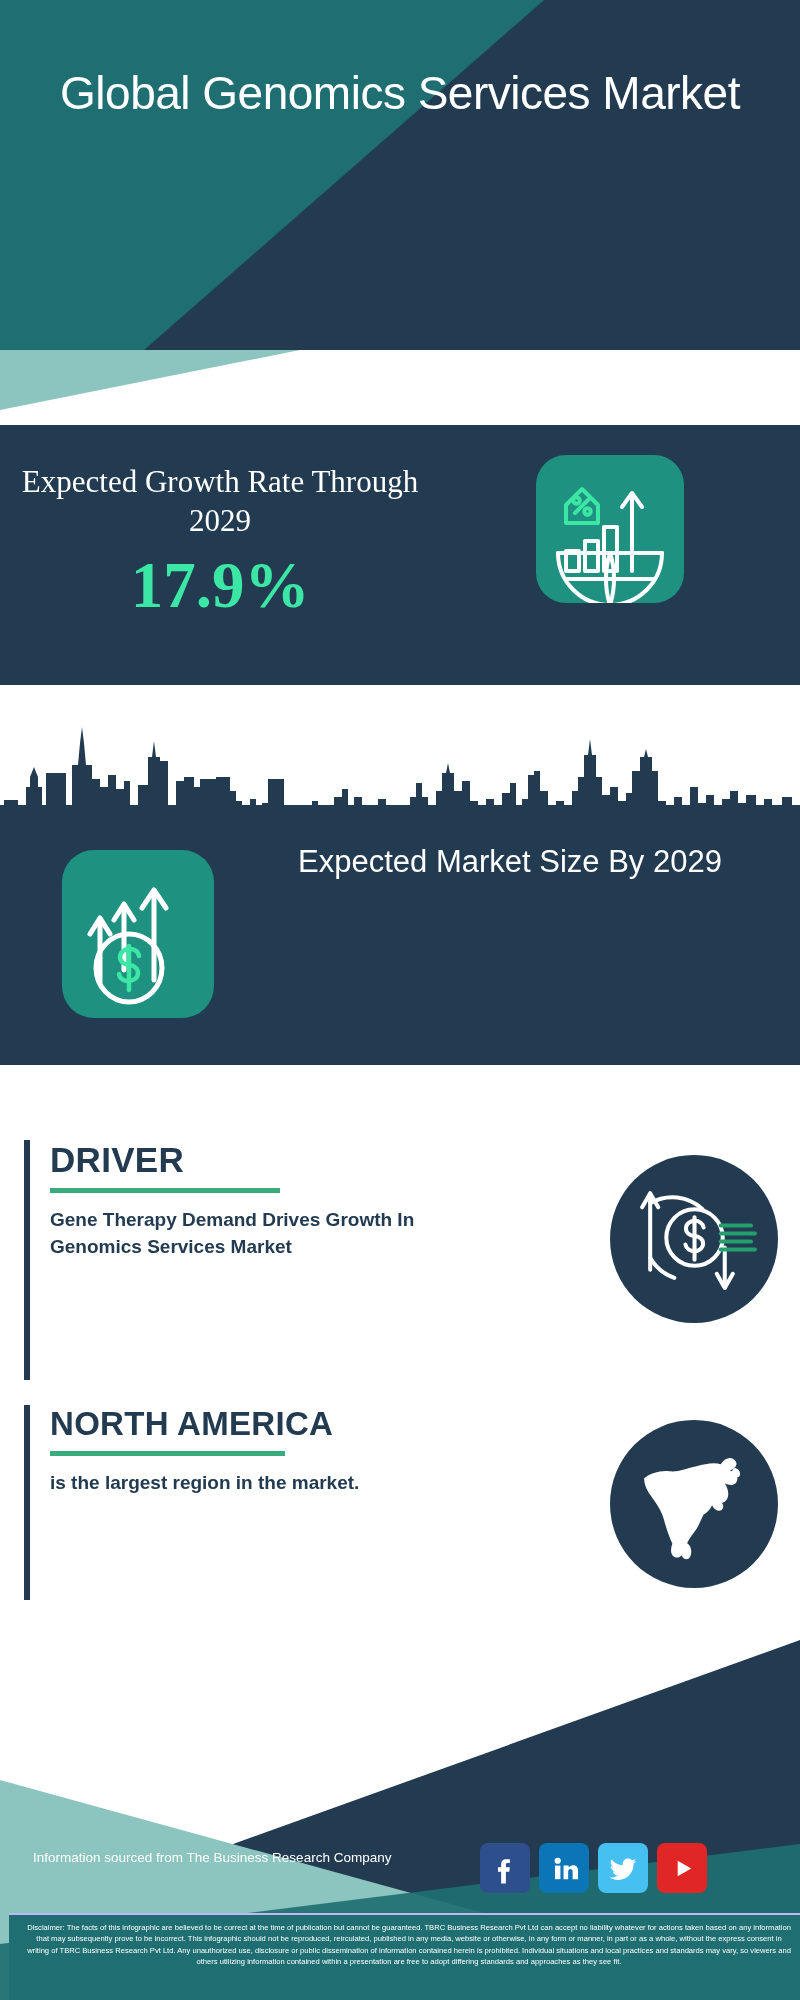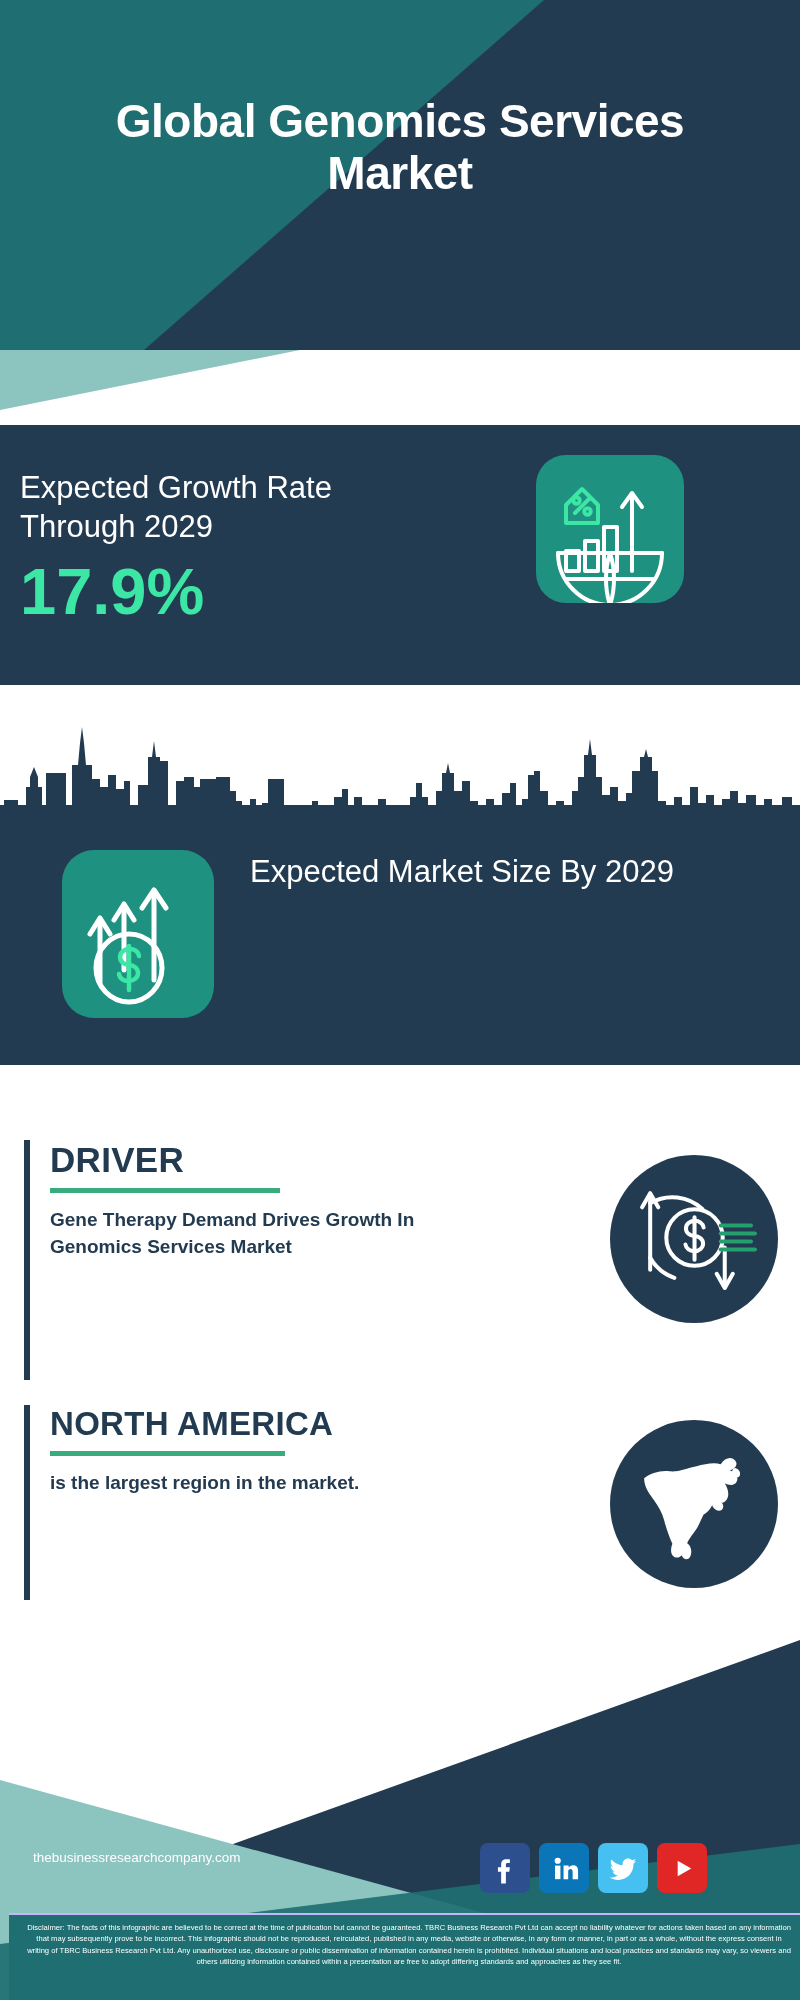--- a/index.html
+++ b/index.html
@@ -16,46 +16,46 @@
   .header {
     position:absolute; left:0; top:0; width:800px; height:350px;
     background:#1f6f72; overflow:hidden;
   }
   .header-diag {
     position:absolute; left:0; top:0; width:800px; height:350px;
     background:#233b51;
     clip-path:polygon(100% 0, 100% 100%, 18% 100%, 68% 0);
   }
   .header-title {
-    position:absolute; left:0; top:96px; width:800px;
+    position:absolute; left:0; top:68px; width:800px;
     text-align:center;
     color:#ffffff;
     font-size:46px;
-    font-weight:bold;
+    font-weight:normal;
     line-height:1.12;
     letter-spacing:-0.5px;
     z-index:3;
     padding:0 40px;
   }
 
   
   .teal-tri {
     position:absolute; left:0; top:350px; width:300px; height:60px;
     background:#8cc4bf;
     clip-path:polygon(0 0, 100% 0, 0 100%);
   }
 
   
   .growth {
     position:absolute; left:0; top:425px; width:800px; height:260px;
     background:#233b51;
   }
   .growth-text {
-    position:absolute; left:20px; top:44px; width:400px;
-    color:#ffffff;
+    position:absolute; left:20px; top:38px; width:400px;
+    text-align:center; color:#ffffff;font-family:Liberation Serif, serif;
   }
   .growth-label {
     font-size:31px; line-height:1.25; font-weight:400; color:#ffffff;
   }
   .growth-value {
     margin-top:12px;
     font-size:65px; font-weight:bold; color:#3ce6a5; line-height:1;
   }
   .growth-icon-card {
     position:absolute; left:536px; top:30px; width:148px; height:148px;
@@ -74,22 +74,22 @@
   .market {
     position:absolute; left:0; top:805px; width:800px; height:260px;
     background:#233b51;
   }
   .market-icon-card {
     position:absolute; left:62px; top:45px; width:152px; height:168px;
     background:#1f9180; border-radius:32px;
   }
   .market-icon-card svg { width:100%; height:100%; }
   .market-text {
-    position:absolute; left:250px; top:48px; width:520px;
-    text-align:left; color:#ffffff;
+    position:absolute; left:250px; top:38px; width:520px;
+    text-align:center; color:#ffffff;
   }
   .market-label { font-size:31px; line-height:1.25; color:#ffffff; }
   .market-value {
     margin-top:6px; font-size:58px; font-weight:bold; color:#3ce6a5; line-height:1.05;
   }
 
   
   .content {
     position:absolute; left:0; top:1065px; width:800px; height:690px;
     background:#ffffff;
@@ -294,21 +294,21 @@
     </svg>
   </div>
 
   <div class="footer-zone">
     <div class="f-navy"></div>
     <div class="f-lightteal"></div>
     <div class="f-darkteal"></div>
   </div>
 
   <div class="footer-credit">
-    <div>thebusinessresearchcompany.com</div>
+    <div>Information sourced from The Business Research Company</div>
   </div>
 
   <div class="social-row">
     <div class="social-badge" style="background:#2d4f8e">
       <svg viewBox="0 0 32 32" xmlns="http://www.w3.org/2000/svg">
         <path fill="#ffffff" d="M20.5 6.5h-3.8c-3.1 0-5.2 2-5.2 5.2v3.1H8.2v4.6h3.3v12.1h4.9V19.4h3.5l0.6-4.6h-4.1v-2.6c0-1.1 0.4-1.8 1.8-1.8h2.3V6.5z"></path>
       </svg>
     </div>
     <div class="social-badge" style="background:#0b76b7">
       <svg viewBox="0 0 32 32" xmlns="http://www.w3.org/2000/svg">

